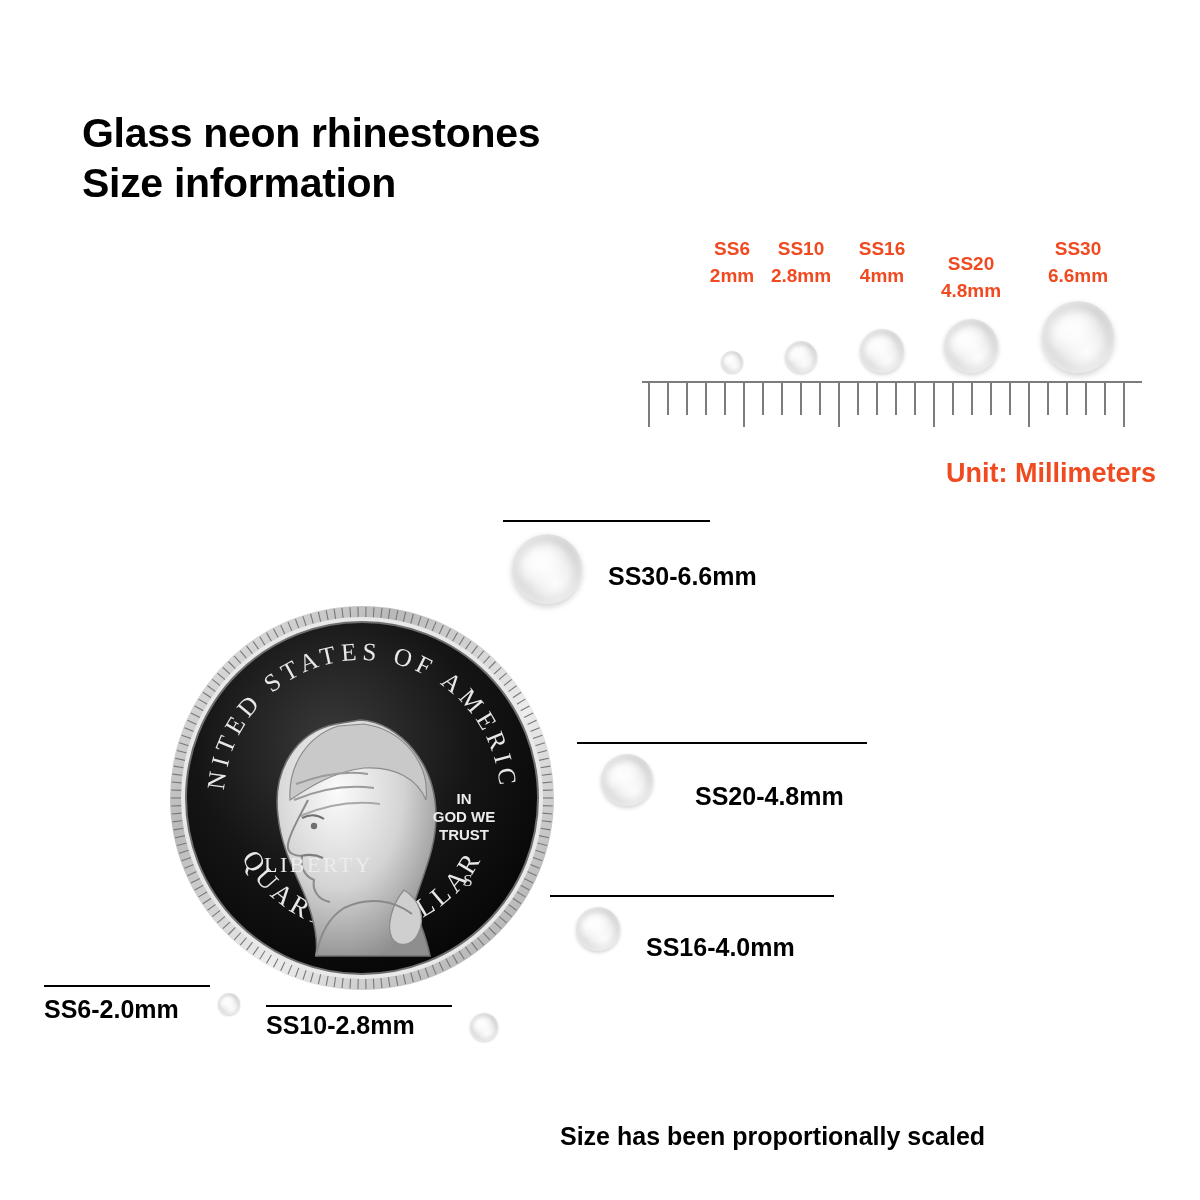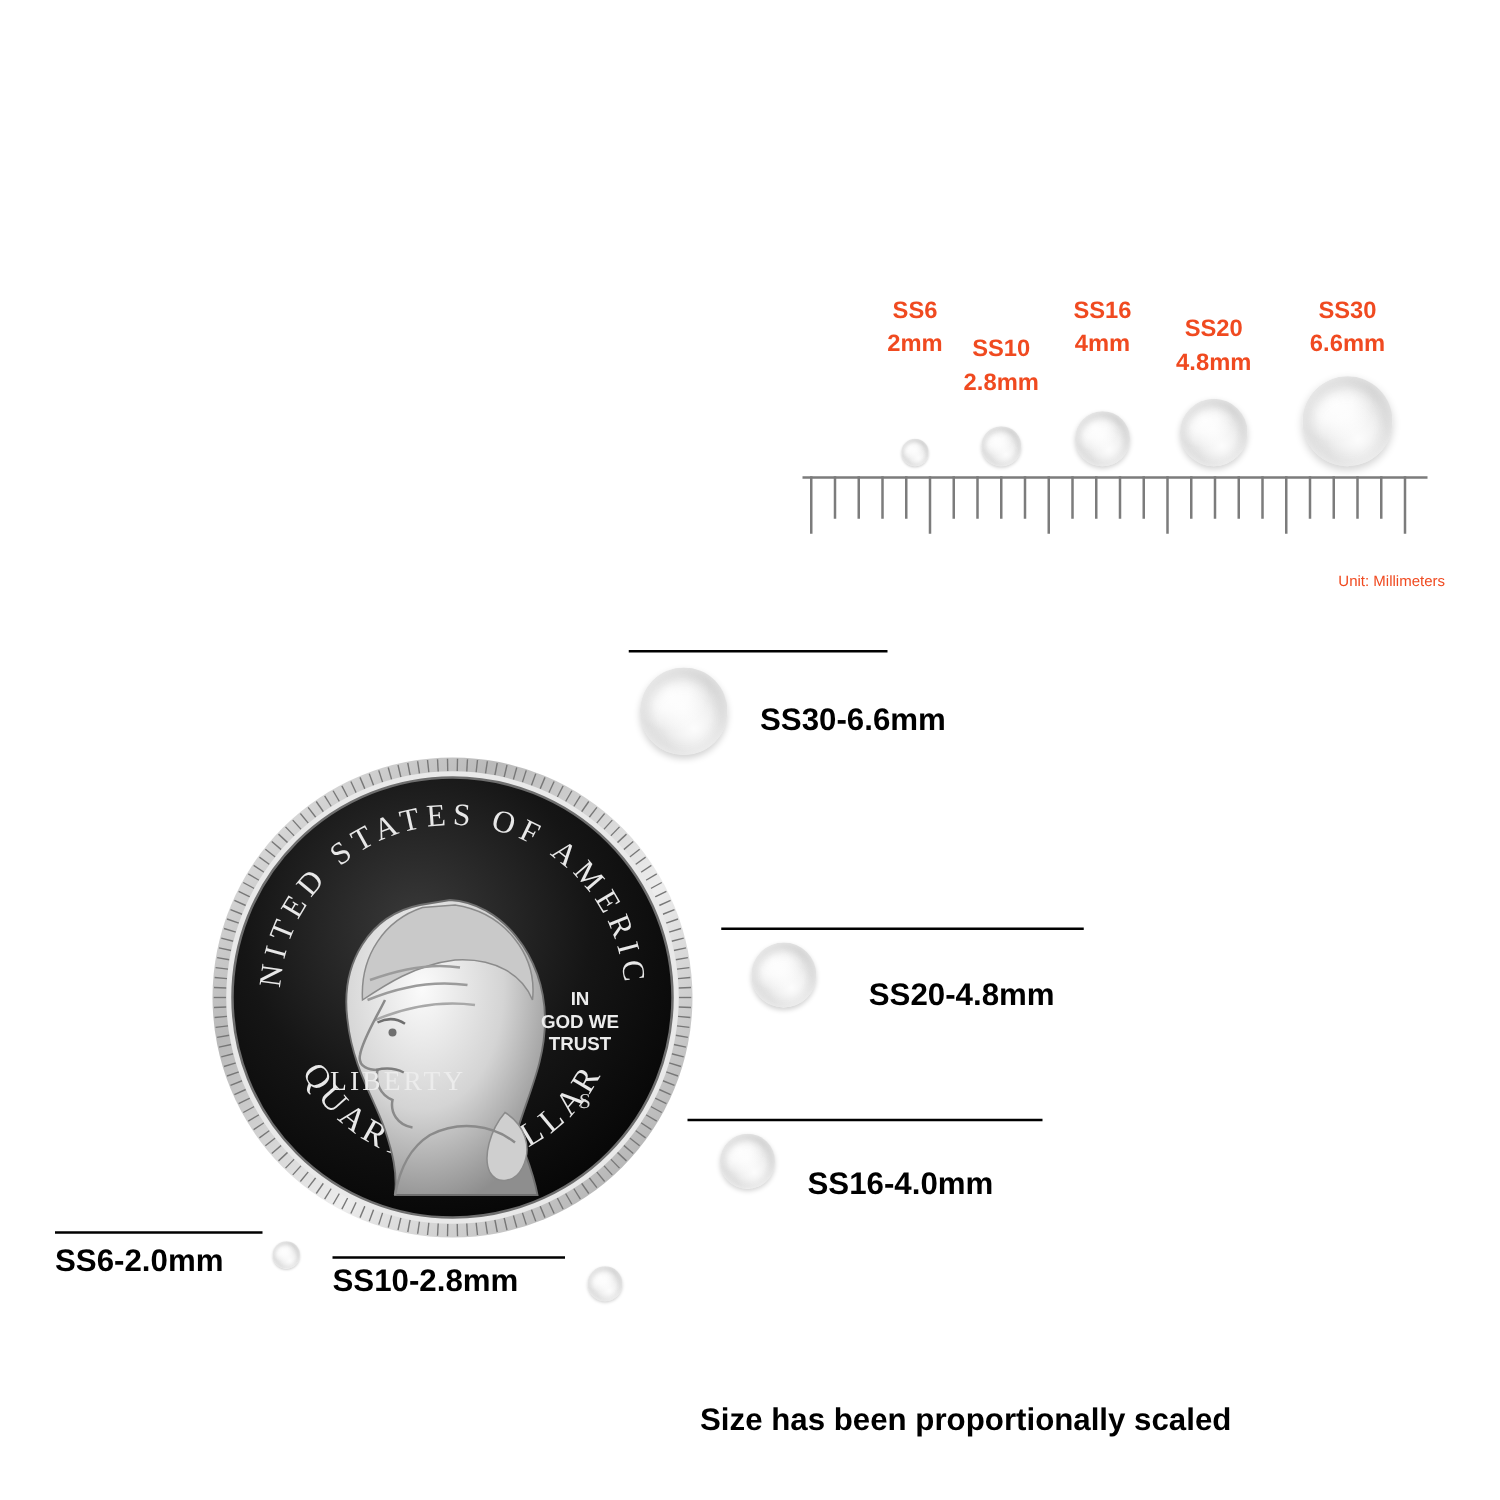--- a/index.html
+++ b/index.html
@@ -72,22 +72,22 @@
     position: absolute;
     top: 0;
     width: 2px;
     background: #7c7c7c;
   }
   #unit-note {
     position: absolute;
     right: 0;
     top: 222px;
     color: #F04A20;
-    font-size: 12px;
-    font-weight: normal;
+    font-size: 27px;
+    font-weight: bold;
     white-space: nowrap;
   }
 
   
   #coin-wrap {
     position: absolute;
     left: 168px;
     top: 604px;
     width: 388px;
     height: 388px;
@@ -122,29 +122,31 @@
     font-size: 25px;
     font-weight: bold;
     color: #000;
     white-space: nowrap;
   }
 </style>
 </head>
 <body>
 
 <div id="title-block">
+  <div class="line">Glass neon rhinestones</div>
+  <div class="line">Size information</div>
 </div>
 
 <div id="scale-panel">
   <div id="scale-labels">
       <div class="scale-label" style="left: 36px; top: 0px; width: 120px;">
         <span class="sz">SS6</span>
         <span class="sz">2mm</span>
       </div>
-      <div class="scale-label" style="left: 105px; top: 0px; width: 120px; margin-top: 31px;">
+      <div class="scale-label" style="left: 105px; top: 0px; width: 120px;">
         <span class="sz">SS10</span>
         <span class="sz">2.8mm</span>
       </div>
       <div class="scale-label" style="left: 186px; top: 0px; width: 120px;">
         <span class="sz">SS16</span>
         <span class="sz">4mm</span>
       </div>
       <div class="scale-label" style="left: 275px; top: 15px; width: 120px;">
         <span class="sz">SS20</span>
         <span class="sz">4.8mm</span>

